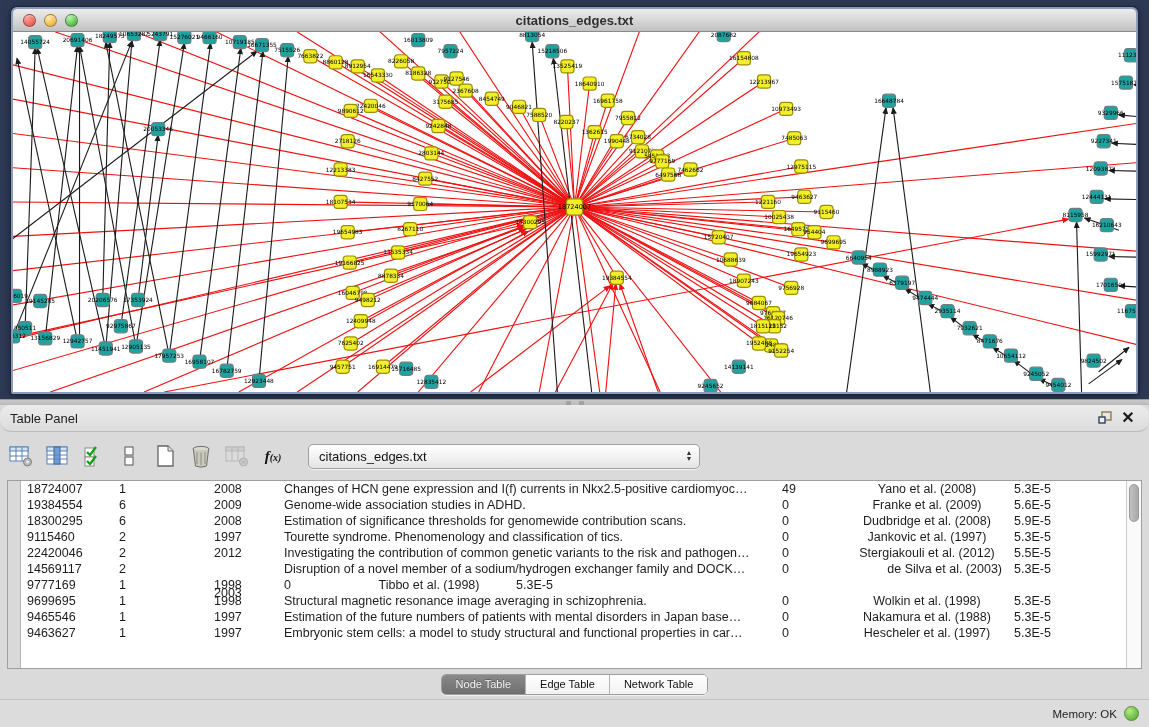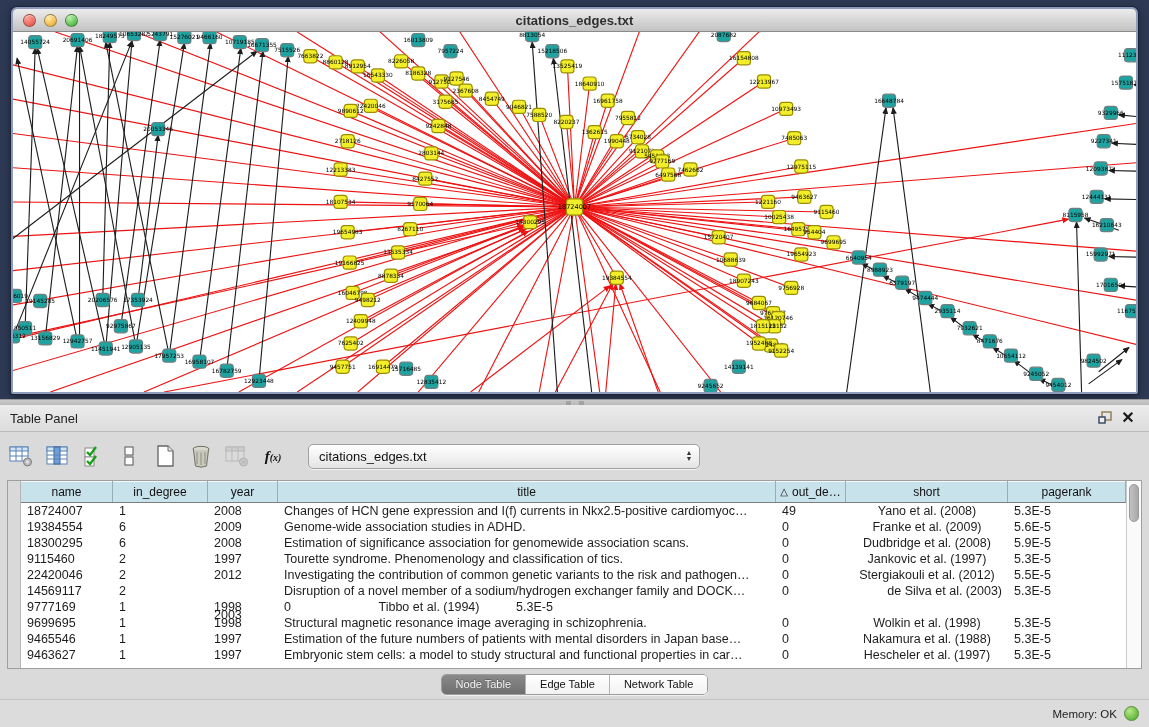--- a/index.html
+++ b/index.html
@@ -32,21 +32,21 @@
   .splitter { position:absolute; left:0; top:399px; width:1149px; height:6px;
               background:linear-gradient(#c9c9c9,#b9b9b9); border-top:1px solid #9a9a9a; }
   .splitter .grip { position:absolute; left:566px; top:1px; width:18px; height:4px;
               border-left:5px solid #8f8f8f; border-right:5px solid #8f8f8f; opacity:.6; }
 
   
   .table-panel { position:absolute; left:0; top:405px; width:1149px; height:294px;
                  background:#dadada; display:flex; flex-direction:column; }
   .panel-header { height:27px; flex:0 0 27px; background:linear-gradient(#ececec,#dcdcdc);
                   border-bottom:1px solid #bcbcbc; display:flex; align-items:center;
-                  padding:0 10px; }
+                  padding:0 10px;border-radius:11px; }
   .panel-title { font-size:13px; color:#222; }
   .ph-spacer { flex:1; }
   .ph-btn { width:22px; height:20px; display:flex; align-items:center; justify-content:center;
             cursor:default; }
   .close-x { font-size:16px; font-weight:bold; color:#1a1a1a; line-height:1; }
 
   .toolbar { height:48px; flex:0 0 48px; display:flex; align-items:center;
              padding:0 6px; gap:6px; background:#dadada; }
   .tb-btn { width:30px; height:30px; display:flex; align-items:center; justify-content:center; }
   .fx { font-size:15px; color:#111; font-style:italic; font-weight:bold; font-family:"Liberation Serif",serif; }
@@ -631,44 +631,20 @@
       <span class="stepper">
           <span>▲</span>
           <span>▼</span>
         </span>
     </div>
   </div>
 
   <div class="table-area">
     <div class="row-strip"></div>
     <div class="grid">
-      <div class="thead" id="thead">
-          <div class="th" style="width: 92px; flex: 0 0 92px;">
-            <span>name</span>
-          </div>
-          <div class="th" style="width: 95px; flex: 0 0 95px;">
-            <span>in_degree</span>
-          </div>
-          <div class="th" style="width: 70px; flex: 0 0 70px;">
-            <span>year</span>
-          </div>
-          <div class="th" style="width: 498px; flex: 0 0 498px;">
-            <span>title</span>
-          </div>
-          <div class="th" style="width: 70px; flex: 0 0 70px;">
-            <span class="sort">△</span>
-            <span>out_de…</span>
-          </div>
-          <div class="th" style="width: 162px; flex: 0 0 162px;">
-            <span>short</span>
-          </div>
-          <div class="th" style="width: 118px; flex: 0 0 118px;">
-            <span>pagerank</span>
-          </div>
-        </div>
       <div class="tbody" id="tbody">
           <div class="tr">
             <div class="td" style="width: 92px; flex: 0 0 92px;">18724007</div>
             <div class="td" style="width: 95px; flex: 0 0 95px;">1</div>
             <div class="td" style="width: 70px; flex: 0 0 70px;">2008</div>
             <div class="td" style="width: 498px; flex: 0 0 498px;">Changes of HCN gene expression and I(f) currents in Nkx2.5-positive cardiomyoc…</div>
             <div class="td" style="width: 70px; flex: 0 0 70px;">49</div>
             <div class="td" style="width: 162px; flex: 0 0 162px; text-align: center;">Yano et al. (2008)</div>
             <div class="td" style="width: 118px; flex: 0 0 118px;">5.3E-5</div>
           </div>
@@ -678,21 +654,21 @@
             <div class="td" style="width: 70px; flex: 0 0 70px;">2009</div>
             <div class="td" style="width: 498px; flex: 0 0 498px;">Genome-wide association studies in ADHD.</div>
             <div class="td" style="width: 70px; flex: 0 0 70px;">0</div>
             <div class="td" style="width: 162px; flex: 0 0 162px; text-align: center;">Franke et al. (2009)</div>
             <div class="td" style="width: 118px; flex: 0 0 118px;">5.6E-5</div>
           </div>
           <div class="tr">
             <div class="td" style="width: 92px; flex: 0 0 92px;">18300295</div>
             <div class="td" style="width: 95px; flex: 0 0 95px;">6</div>
             <div class="td" style="width: 70px; flex: 0 0 70px;">2008</div>
-            <div class="td" style="width: 498px; flex: 0 0 498px;">Estimation of significance association for genomewide association scans.</div>
+            <div class="td" style="width: 498px; flex: 0 0 498px;">Estimation of significance thresholds for genomewide contribution scans.</div>
             <div class="td" style="width: 70px; flex: 0 0 70px;">0</div>
             <div class="td" style="width: 162px; flex: 0 0 162px; text-align: center;">Dudbridge et al. (2008)</div>
             <div class="td" style="width: 118px; flex: 0 0 118px;">5.9E-5</div>
           </div>
           <div class="tr">
             <div class="td" style="width: 92px; flex: 0 0 92px;">9115460</div>
             <div class="td" style="width: 95px; flex: 0 0 95px;">2</div>
             <div class="td" style="width: 70px; flex: 0 0 70px;">1997</div>
             <div class="td" style="width: 498px; flex: 0 0 498px;">Tourette syndrome. Phenomenology and classification of tics.</div>
             <div class="td" style="width: 70px; flex: 0 0 70px;">0</div>
@@ -715,21 +691,21 @@
             <div class="td" style="width: 498px; flex: 0 0 498px;">Disruption of a novel member of a sodium/hydrogen exchanger family and DOCK…</div>
             <div class="td" style="width: 70px; flex: 0 0 70px;">0</div>
             <div class="td" style="width: 162px; flex: 0 0 162px; text-align: right;">de Silva et al. (2003)</div>
             <div class="td" style="width: 118px; flex: 0 0 118px;">5.3E-5</div>
           </div>
           <div class="tr">
             <div class="td" style="width: 92px; flex: 0 0 92px;">9777169</div>
             <div class="td" style="width: 95px; flex: 0 0 95px;">1</div>
             <div class="td" style="width: 70px; flex: 0 0 70px;">1998</div>
             <div class="td" style="width: 70px; flex: 0 0 70px;">0</div>
-            <div class="td" style="width: 162px; flex: 0 0 162px; text-align: center;">Tibbo et al. (1994)</div>
+            <div class="td" style="width: 162px; flex: 0 0 162px; text-align: center;">Tibbo et al. (1998)</div>
             <div class="td" style="width: 118px; flex: 0 0 118px;">5.3E-5</div>
           </div>
           <div class="tr">
             <div class="td" style="width: 92px; flex: 0 0 92px;">9699695</div>
             <div class="td" style="width: 95px; flex: 0 0 95px;">1</div>
             <div class="td" style="width: 70px; flex: 0 0 70px;">1998</div>
             <div class="td" style="width: 498px; flex: 0 0 498px;">Structural magnetic resonance image averaging in schizophrenia.</div>
             <div class="td" style="width: 70px; flex: 0 0 70px;">0</div>
             <div class="td" style="width: 162px; flex: 0 0 162px; text-align: center;">Wolkin et al. (1998)</div>
             <div class="td" style="width: 118px; flex: 0 0 118px;">5.3E-5</div>

